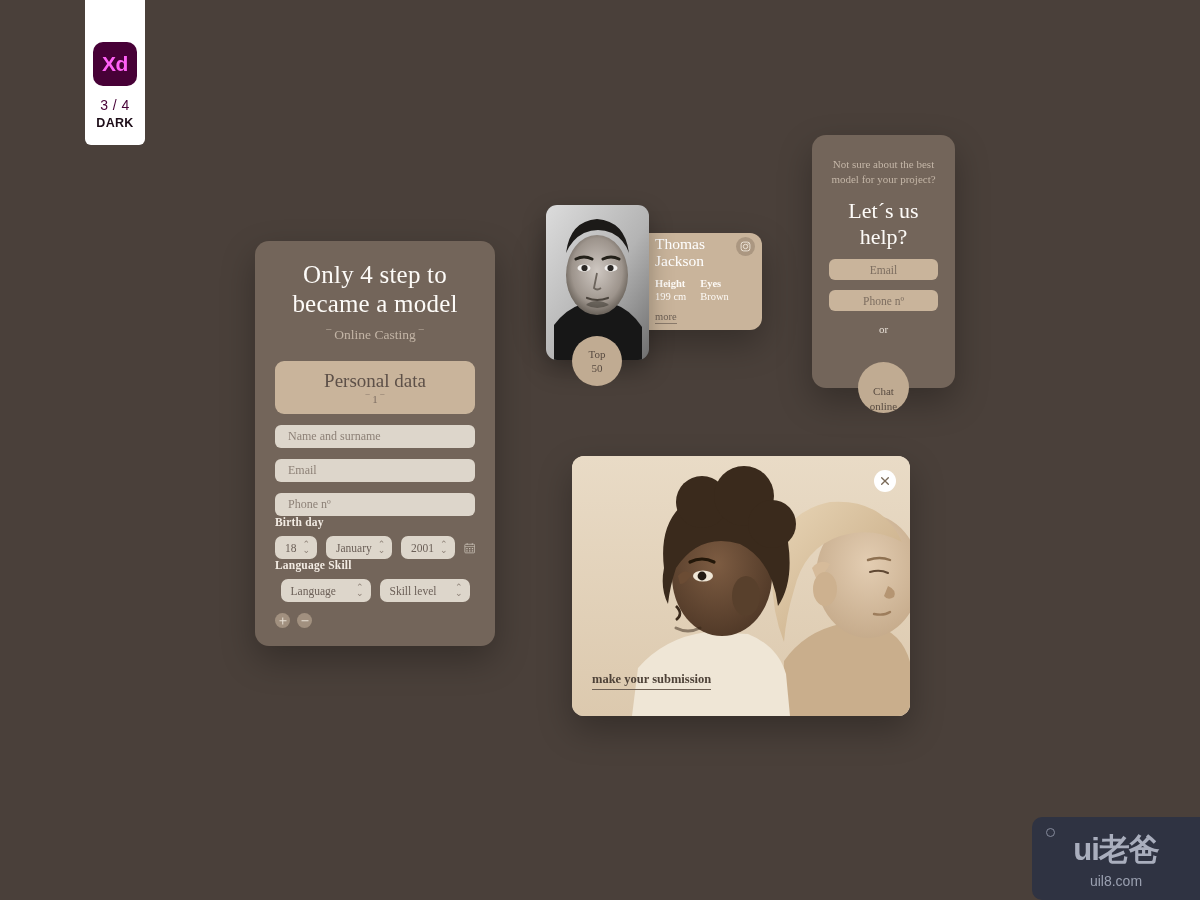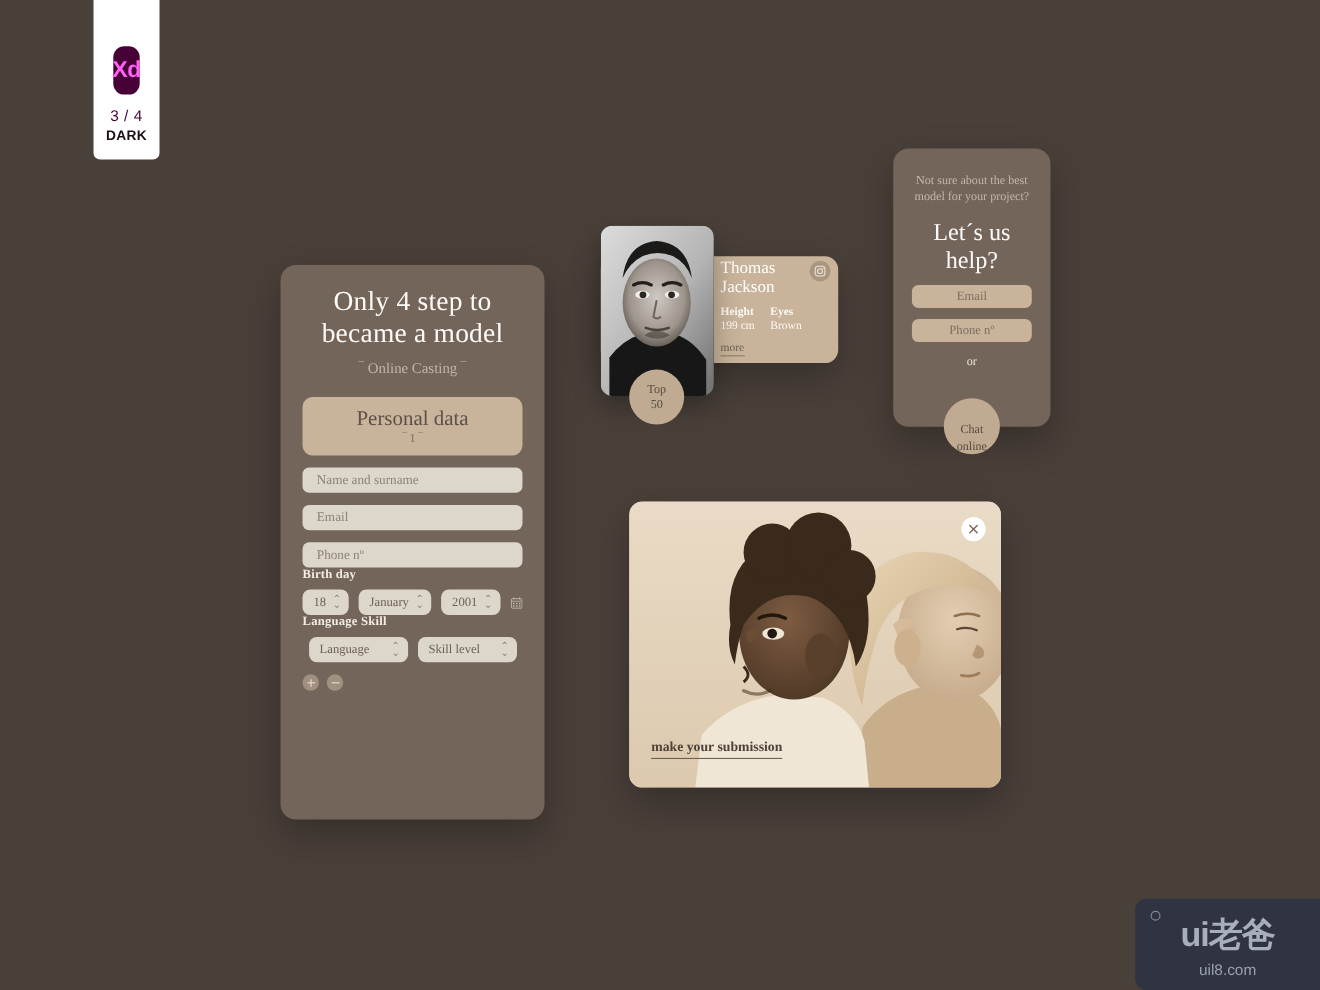--- a/index.html
+++ b/index.html
@@ -11,40 +11,40 @@
   }
 
   
   #xd-badge {
     position: absolute; left: 85px; top: 0; width: 60px; height: 145px;
     background: #fff; border-radius: 0 0 6px 6px;
     display: flex; flex-direction: column; align-items: center;
     padding-top: 42px;
   }
   #xd-tile {
-    width: 24px; height: 44px; border-radius: 10px; background: #470137;
+    width: 44px; height: 44px; border-radius: 10px; background: #470137;
     display: flex; align-items: center; justify-content: center;
     color: #ff61f6; font-family: "Liberation Sans", sans-serif;
     font-weight: bold; font-size: 21px; letter-spacing: -.5px;
   }
   #xd-count {
     margin-top: 11px; color: #470137; font-family: "Liberation Sans", sans-serif;
     font-size: 14px; letter-spacing: .5px;
   }
   #xd-mode {
     margin-top: 3px; color: #1d0d18; font-family: "Liberation Sans", sans-serif;
     font-size: 12.5px; font-weight: bold; letter-spacing: .3px;
   }
 
   
   .card { position: absolute; box-shadow: 0 14px 34px rgba(0,0,0,.28); }
 
   
   #steps-card {
-    left: 255px; top: 241px; width: 240px; height: 504px;
+    left: 255px; top: 241px; width: 240px; height: 405px;
     background: #73655a; border-radius: 14px; padding: 20px 20px 0;
   }
   #steps-title {
     color: #fdfbf8; font-size: 25px; line-height: 1.14; text-align: center;
     letter-spacing: .2px; padding: 0 2px;
   }
   #steps-sub {
     color: #c3b5a6; font-size: 13.5px; text-align: center; margin-top: 9px;
   }
   #personal-data-btn {

